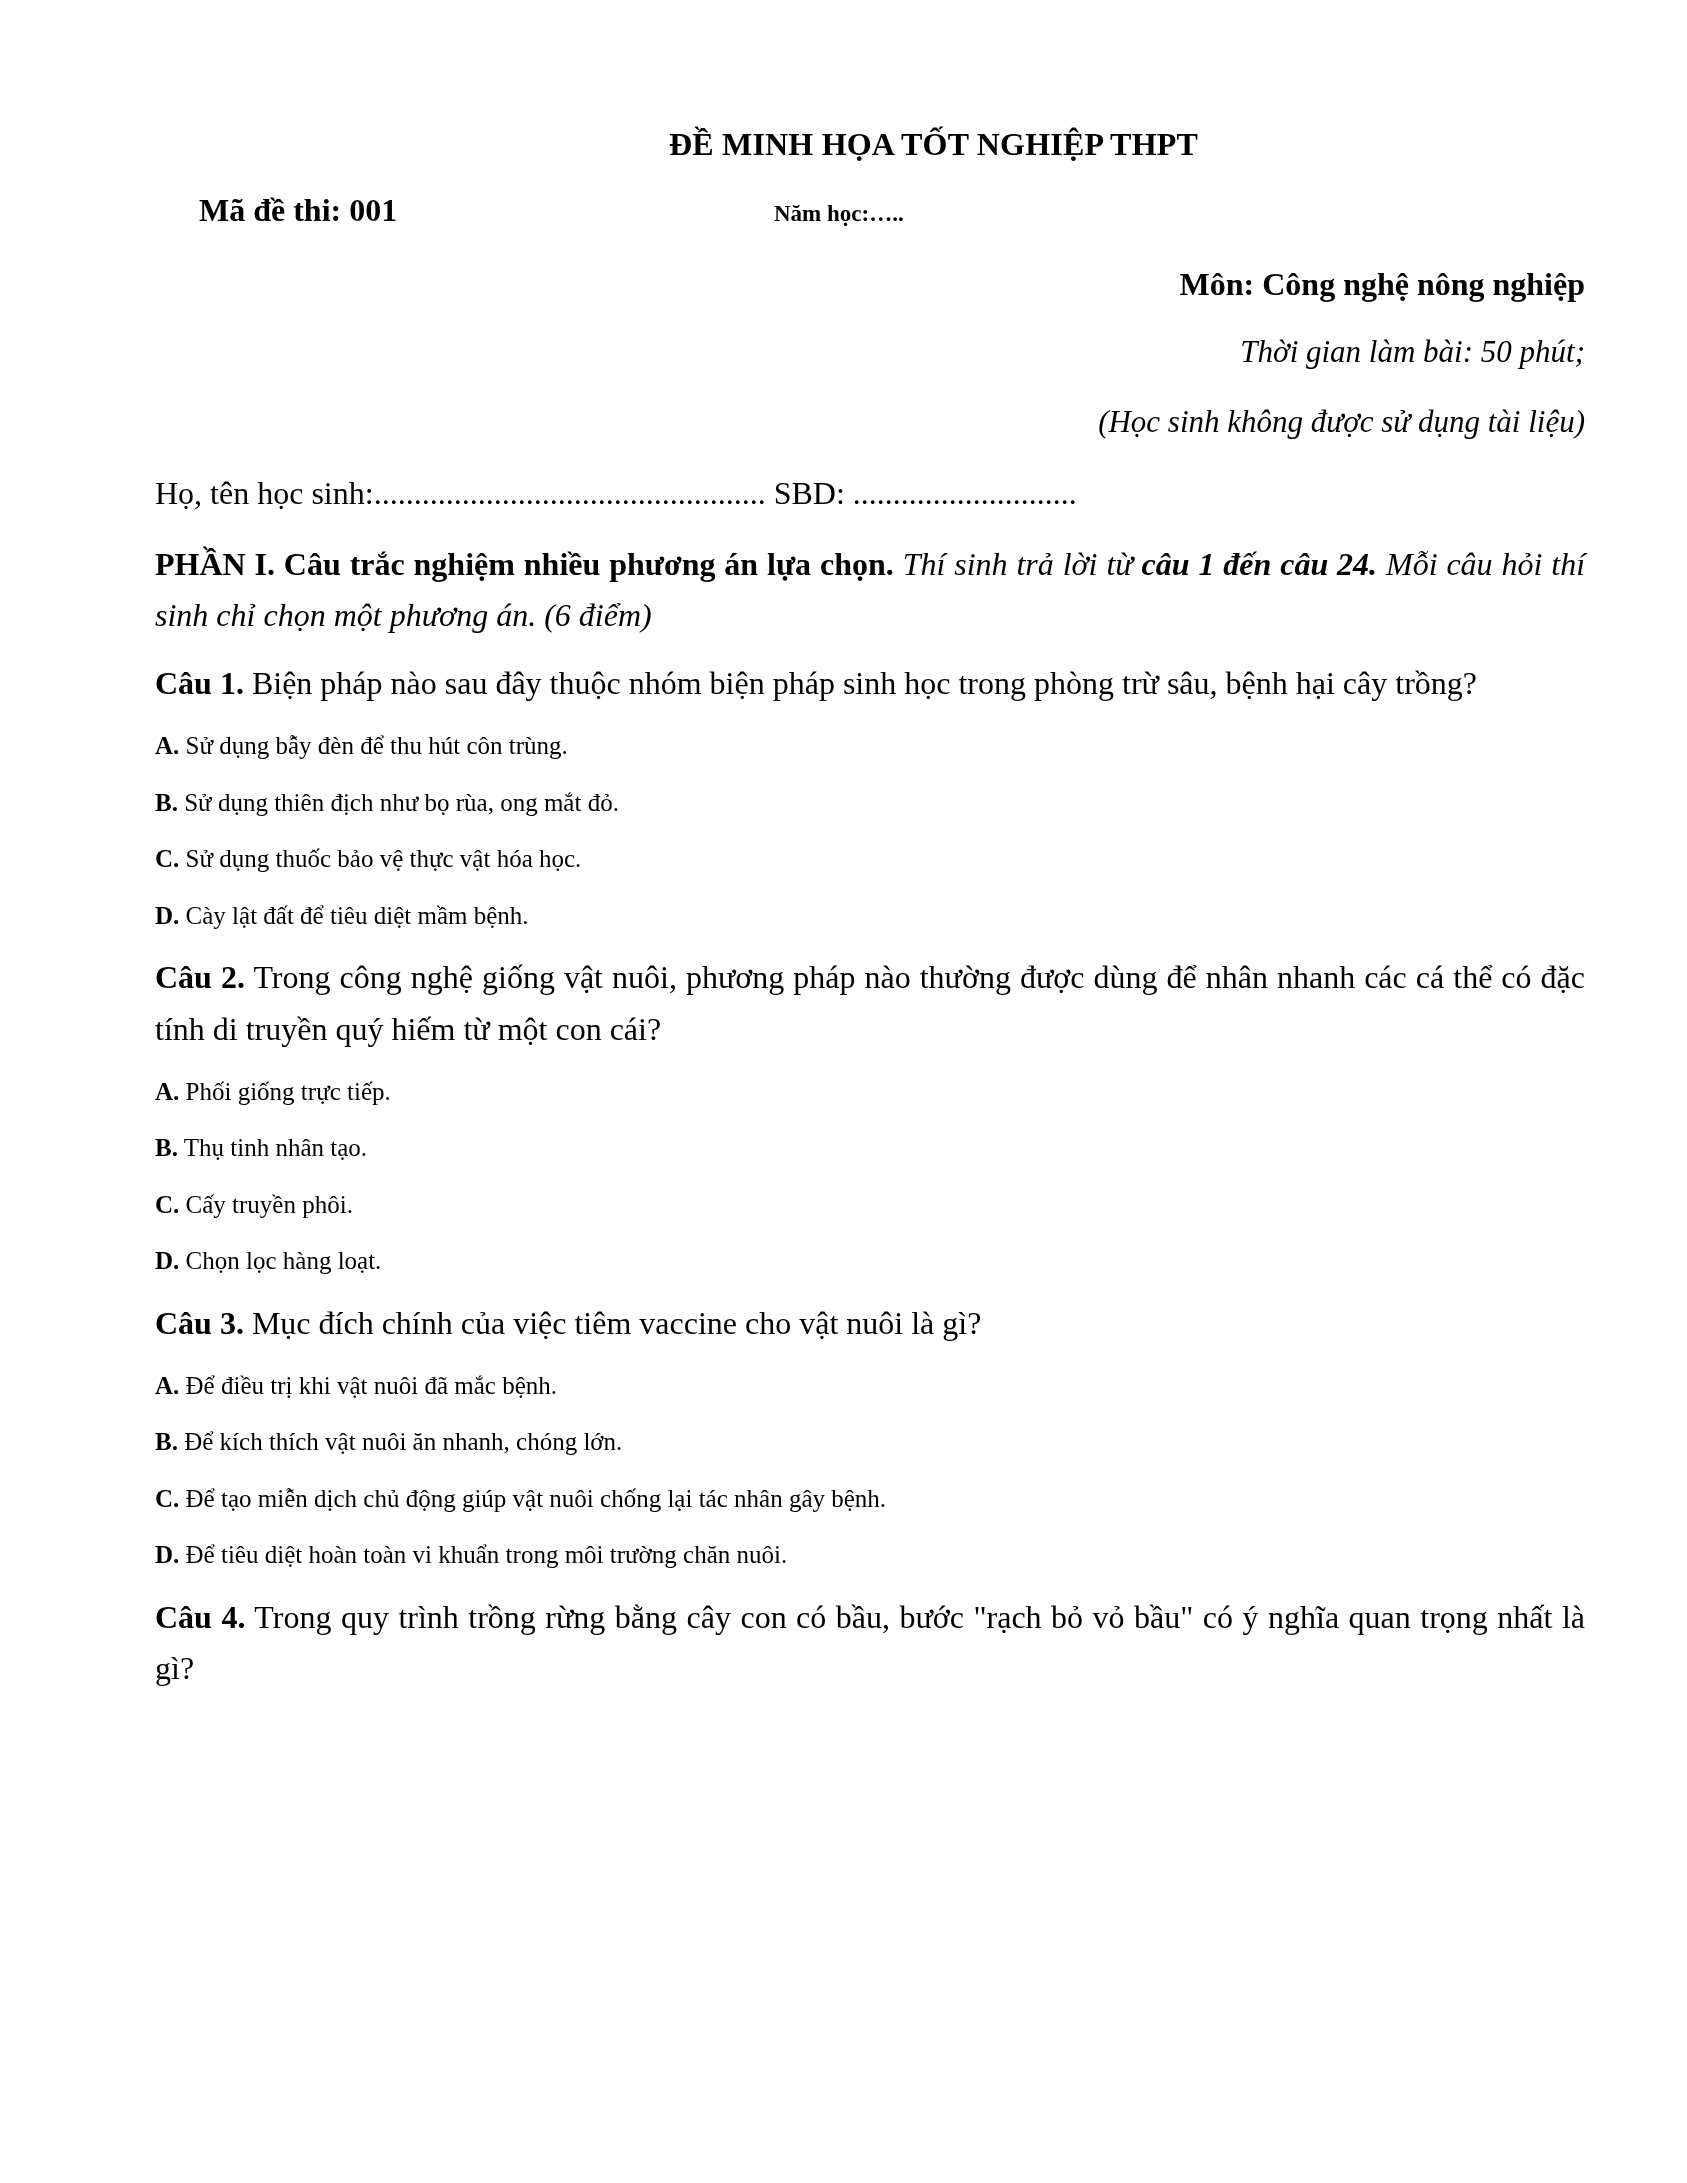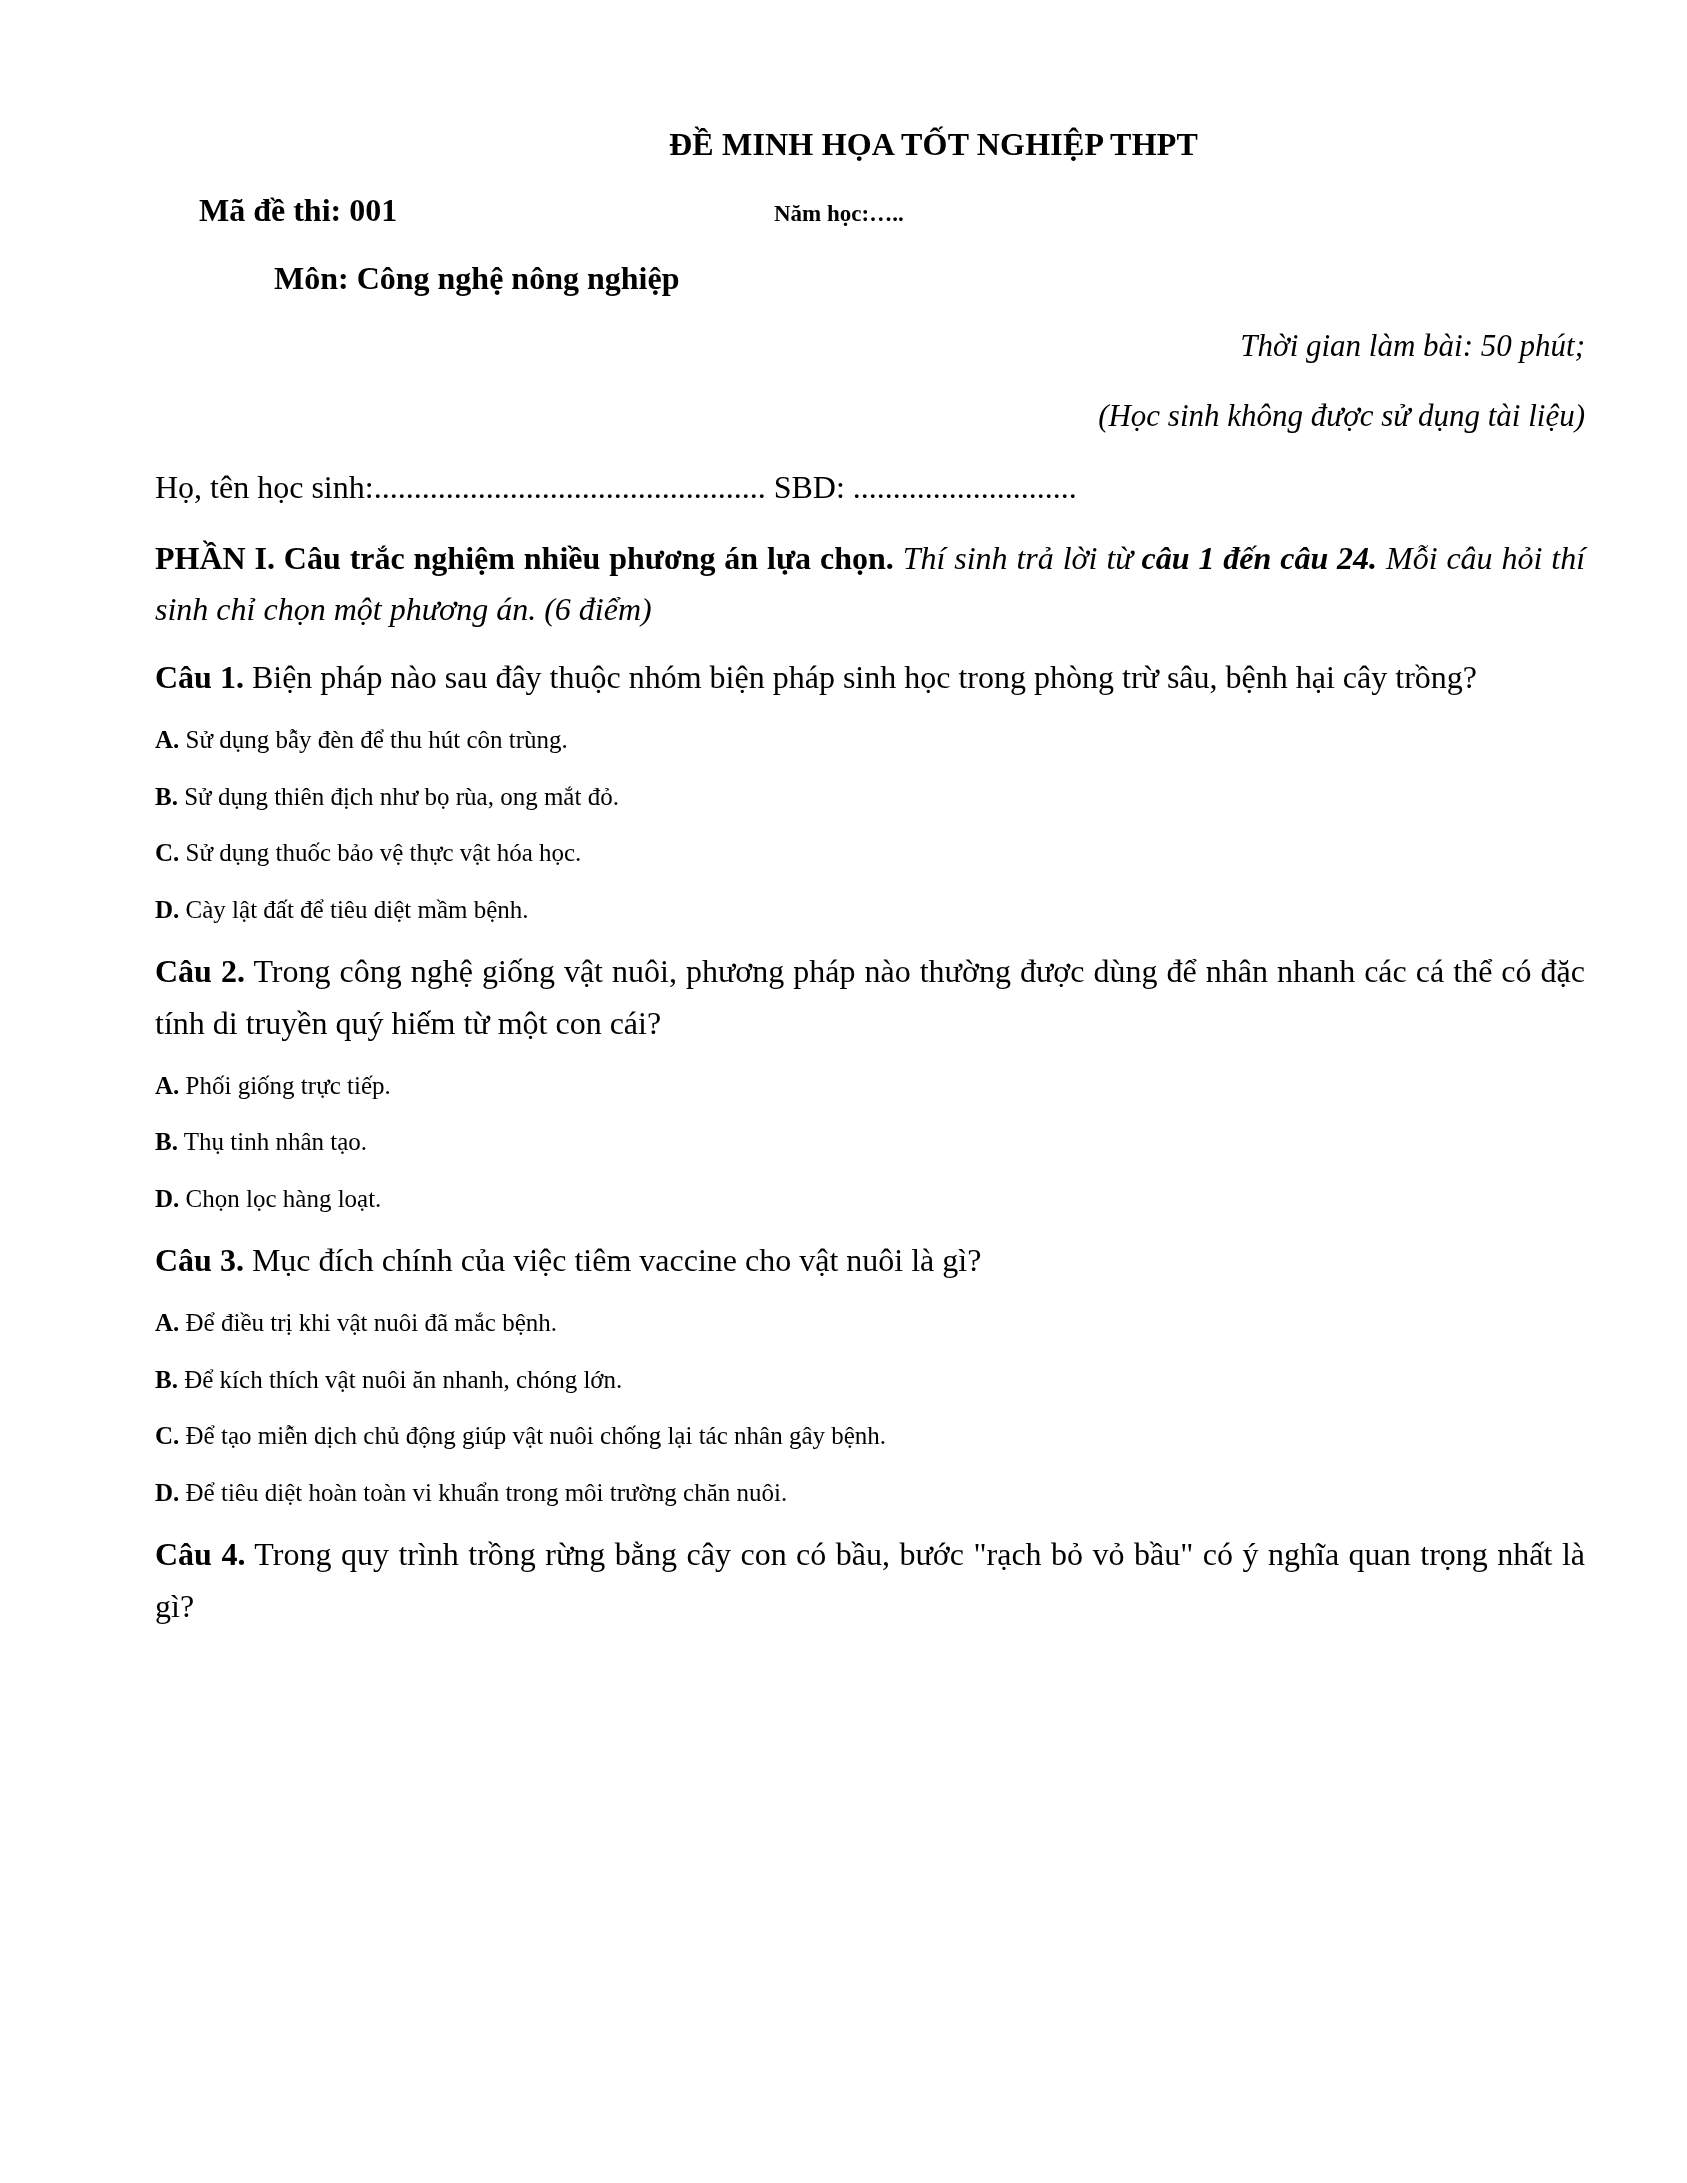--- a/index.html
+++ b/index.html
@@ -47,22 +47,22 @@
   .hdr-year {
     font-weight: bold;
     font-size: 23px;
     flex: 1;
     text-align: left;
     padding-left: 206px;
   }
   .hdr-subject {
     font-weight: bold;
     font-size: 32px;
-    text-align: left;
-    margin-top: 16px;
+    text-align: right;
+    margin-top: 22px;
     margin-left: 119px;
   }
   .hdr-time {
     font-style: italic;
     font-size: 31px;
     text-align: right;
     margin-top: 16px;
     margin-left: 103px;
   }
   .hdr-note {
@@ -142,20 +142,23 @@
     <div class="q">
       <span class="qlabel">Câu 2.</span><span> Trong công nghệ giống vật nuôi, phương pháp nào thường được dùng để nhân nhanh các cá thể có đặc tính di truyền quý hiếm từ một con cái?</span>
     </div>
     <div class="opt">
       <span class="olabel">A.</span><span> Phối giống trực tiếp.</span>
     </div>
     <div class="opt">
       <span class="olabel">B.</span><span> Thụ tinh nhân tạo.</span>
     </div>
     <div class="opt">
+      <span class="olabel">C.</span><span> Cấy truyền phôi.</span>
+    </div>
+    <div class="opt">
       <span class="olabel">D.</span><span> Chọn lọc hàng loạt.</span>
     </div>
 
     <div class="q">
       <span class="qlabel">Câu 3.</span><span> Mục đích chính của việc tiêm vaccine cho vật nuôi là gì?</span>
     </div>
     <div class="opt">
       <span class="olabel">A.</span><span> Để điều trị khi vật nuôi đã mắc bệnh.</span>
     </div>
     <div class="opt">

